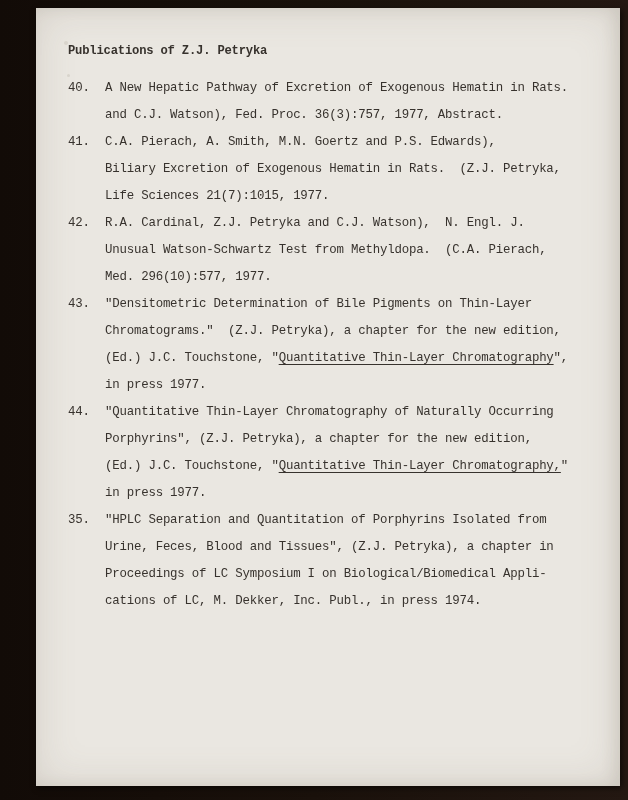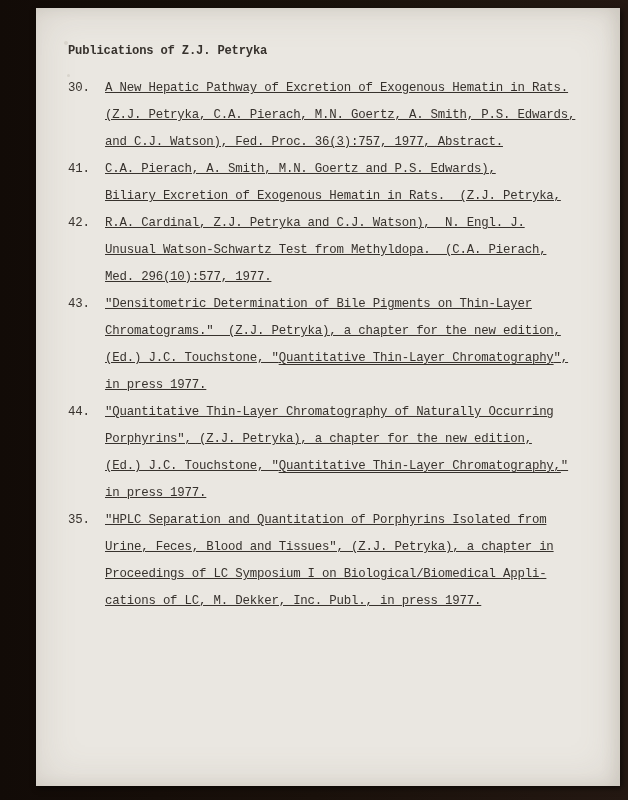--- a/index.html
+++ b/index.html
@@ -59,21 +59,20 @@
     align-items: flex-start;
   }
   .entry .num {
     flex: 0 0 37px;
     line-height: 27px;
     white-space: pre;
   }
   .entry .lines {
     flex: 1 1 auto;
     min-width: 0;
-    text-decoration: underline;
   }
   .entry .line {
     line-height: 27px;
     white-space: pre-wrap;
   }
   .entry .line span.u {
     text-decoration: underline;
     text-underline-offset: 3px;
   }
 </style>
@@ -82,32 +81,32 @@
 
 <div class="scan-frame"></div>
 
 <div class="paper">
   <div class="speck s1"></div>
   <div class="speck s2"></div>
   <div class="content">
     <h1 class="page-title">Publications of Z.J. Petryka</h1>
     <div id="publications-list">
         <div class="entry">
-          <span class="num">30.</span>
+          <span class="num">40.</span>
           <div class="lines">
             <div class="line"><span>A New Hepatic Pathway of Excretion of Exogenous Hematin in Rats.</span></div>
-            <div class="line"><span>(Z.J. Petryka, C.A. Pierach, M.N. Goertz, A. Smith, P.S. Edwards,</span></div>
             <div class="line"><span>and C.J. Watson), Fed. Proc. 36(3):757, 1977, Abstract.</span></div>
           </div>
         </div>
         <div class="entry">
           <span class="num">41.</span>
           <div class="lines">
             <div class="line"><span>C.A. Pierach, A. Smith, M.N. Goertz and P.S. Edwards),</span></div>
             <div class="line"><span>Biliary Excretion of Exogenous Hematin in Rats.  (Z.J. Petryka,</span></div>
+            <div class="line"><span>Life Sciences 21(7):1015, 1977.</span></div>
           </div>
         </div>
         <div class="entry">
           <span class="num">42.</span>
           <div class="lines">
             <div class="line"><span>R.A. Cardinal, Z.J. Petryka and C.J. Watson),  N. Engl. J.</span></div>
             <div class="line"><span>Unusual Watson-Schwartz Test from Methyldopa.  (C.A. Pierach,</span></div>
             <div class="line"><span>Med. 296(10):577, 1977.</span></div>
           </div>
         </div>
@@ -128,18 +127,18 @@
             <div class="line"><span>(Ed.) J.C. Touchstone, "</span><span class="u">Quantitative Thin-Layer Chromatography,</span><span>"</span></div>
             <div class="line"><span>in press 1977.</span></div>
           </div>
         </div>
         <div class="entry">
           <span class="num">35.</span>
           <div class="lines">
             <div class="line"><span>"HPLC Separation and Quantitation of Porphyrins Isolated from</span></div>
             <div class="line"><span>Urine, Feces, Blood and Tissues", (Z.J. Petryka), a chapter in</span></div>
             <div class="line"><span>Proceedings of LC Symposium I on Biological/Biomedical Appli-</span></div>
-            <div class="line"><span>cations of LC, M. Dekker, Inc. Publ., in press 1977.</span></div>
+            <div class="line"><span>cations of LC, M. Dekker, Inc. Publ., in press 1974.</span></div>
           </div>
         </div>
       </div>
   </div>
 </div>
 
 </body></html>

